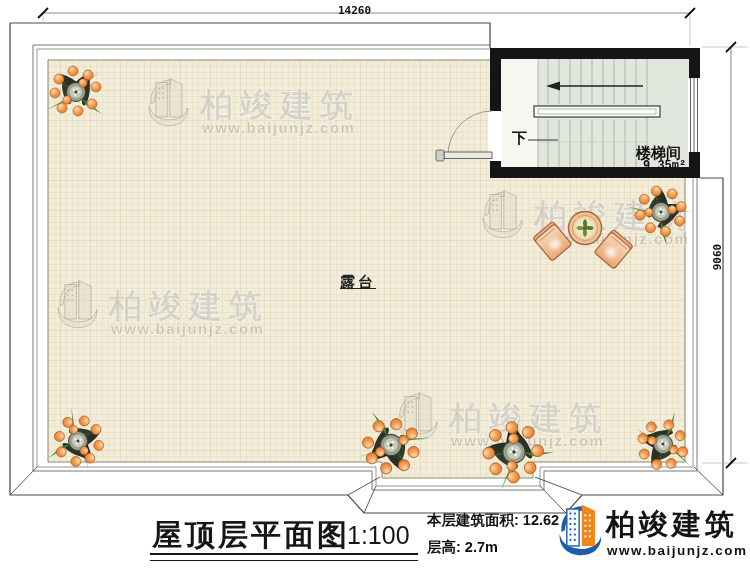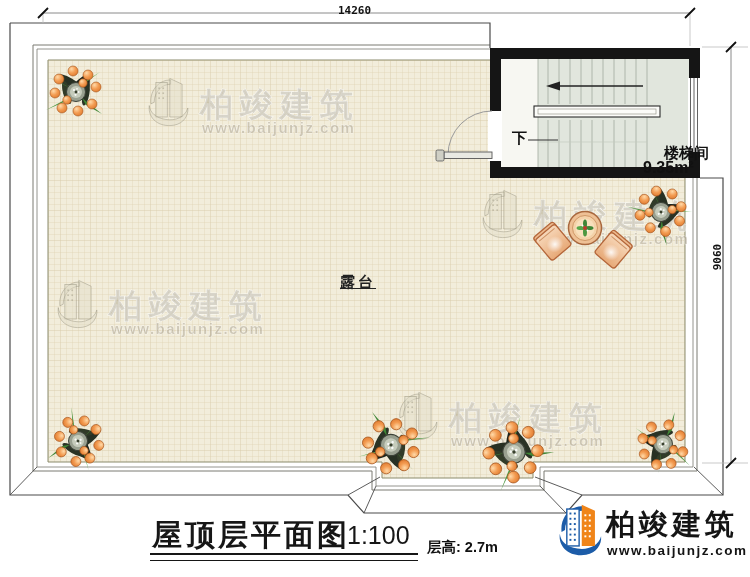--- a/index.html
+++ b/index.html
@@ -5,22 +5,22 @@
   html,body{margin:0;padding:0;background:#fff;}
   .stage{position:relative;width:750px;height:577px;background:#fff;overflow:hidden;
          font-family:"Liberation Sans",sans-serif;color:#1a1a1a;}
   .plan-svg{position:absolute;left:0;top:0;}
   .lbl{position:absolute;white-space:nowrap;}
   .dim{font-family:"DejaVu Sans Mono",monospace;font-weight:700;font-size:11px;color:#111;}
   .dim-top{left:338px;top:4px;width:56px;text-align:left;}
   .dim-right{left:688px;top:250px;width:60px;height:14px;text-align:center;
              transform:rotate(-90deg);transform-origin:30px 7px;}
   .terrace-lbl{left:340px;top:273px;font-size:15px;font-weight:700;letter-spacing:3px;color:#222;text-decoration:underline;}
-  .stair-lbl{left:636px;top:144px;font-size:15px;font-weight:700;color:#111;margin-left:28px;}
-  .stair-area{left:643px;top:159px;font-size:16px;font-weight:700;color:#111;}
+  .stair-lbl{left:636px;top:144px;font-size:15px;font-weight:700;color:#111;}
+  .stair-area{left:643px;top:159px;font-size:12px;font-weight:700;color:#111;font-family:Liberation Mono, monospace;}
   .stair-down{left:512px;top:129px;font-size:15px;font-weight:700;color:#111;}
   .title-main{left:152px;top:515px;font-size:30px;font-weight:700;letter-spacing:3px;color:#161616;text-align:center;}
   .title-underline{position:absolute;left:150px;top:553px;width:268px;height:5px;
                    border-top:2.5px solid #161616;border-bottom:1.2px solid #161616;}
   .title-scale{left:347px;top:521px;font-size:25px;font-weight:500;color:#161616;}
   .note-area{left:427px;top:511px;font-size:14.5px;font-weight:700;color:#111;}
   .note-height{left:427px;top:538px;font-size:14.5px;font-weight:700;color:#111;text-align:center;}
   .footer-logo{position:absolute;left:556px;top:502px;}
   .footer-co{left:606px;top:505px;font-size:29px;font-weight:900;letter-spacing:4px;color:#141414;}
   .footer-url{left:607px;top:543px;font-size:13.5px;font-weight:700;letter-spacing:1.5px;color:#141414;}
@@ -222,20 +222,21 @@
   <div class="lbl dim dim-right">9060</div>
 
   <div class="lbl terrace-lbl">露台</div>
   <div class="lbl stair-lbl">楼梯间</div>
   <div class="lbl stair-area">9.35m²</div>
   <div class="lbl stair-down">下</div>
 
   <div class="lbl title-main">屋顶层平面图</div>
   <div class="title-underline"></div>
   <div class="lbl title-scale">1:100</div>
+  <div class="lbl note-area">本层建筑面积: 12.62</div>
   <div class="lbl note-height">层高: 2.7m</div>
 
   <svg class="footer-logo" width="48" height="58" viewBox="0 0 54 66">
     <path d="M6,34 C4,16 18,4 30,5 L30,10 C20,10 10,19 10,32 Z" fill="#1c5ca8"></path>
     <path d="M4,36 C2,52 16,63 34,60 C46,58 52,48 51,39 C48,50 36,55 24,53 C12,51 5,45 4,36 Z" fill="#1c5ca8"></path>
     <rect x="12" y="8" width="14" height="42" fill="#fff" stroke="#1c5ca8" stroke-width="1.6"></rect>
     <g fill="#1c5ca8">
       <rect x="15" y="12" width="2.2" height="2.2"></rect>
         <rect x="20" y="12" width="2.2" height="2.2"></rect>
       <rect x="15" y="18" width="2.2" height="2.2"></rect>

